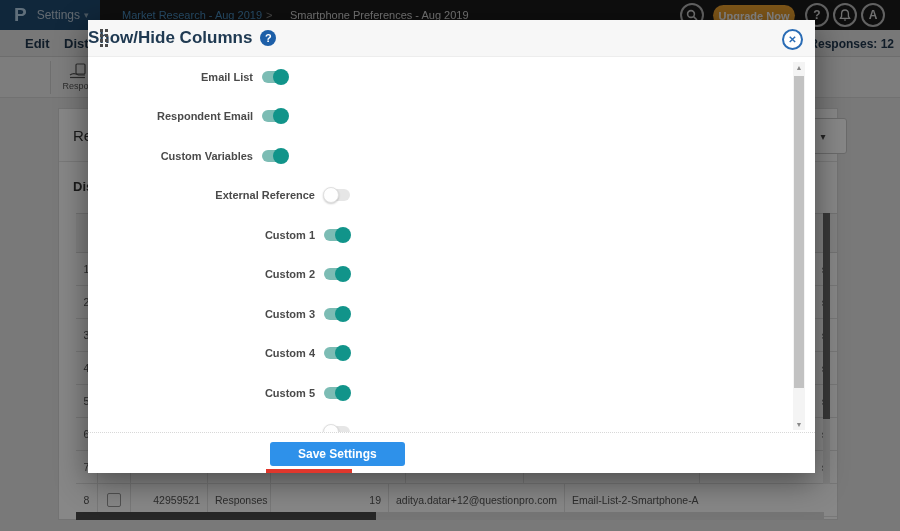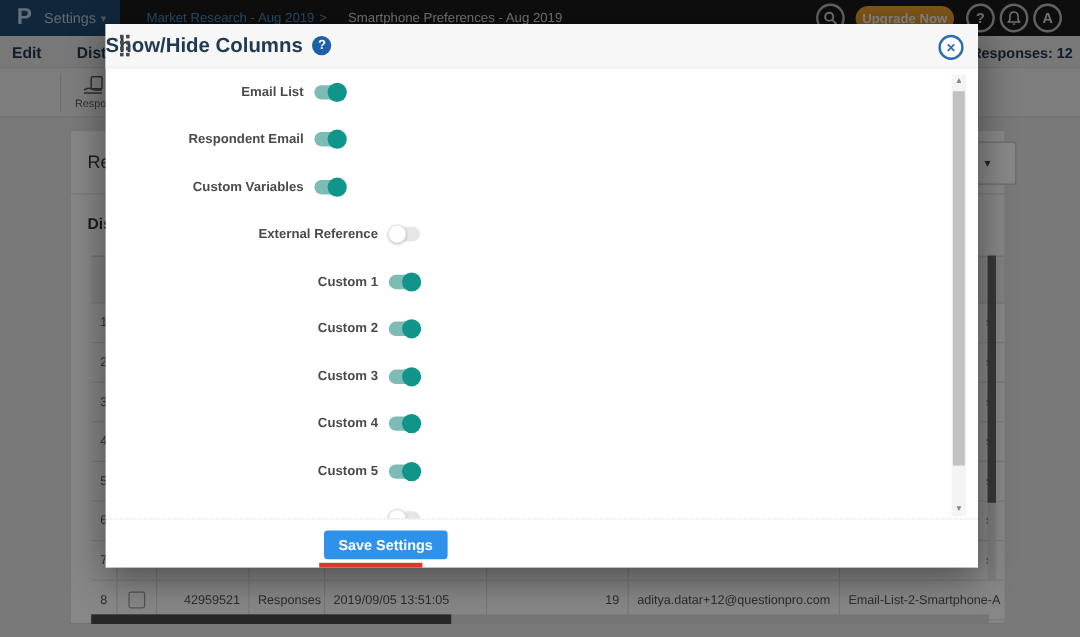--- a/index.html
+++ b/index.html
@@ -86,21 +86,21 @@
   .toggle .knob { position:absolute; top:-2px; right:-1px; width:16px; height:16px; border-radius:50%;
                   background:var(--toggle-on-knob); }
   .toggle.off { background:var(--toggle-off-track); }
   .toggle.off .knob { right:auto; left:-1px; background:#fefefe; border:1px solid #e0e0e0;
                       box-shadow:0 1px 2px rgba(0,0,0,0.2); }
   .modal-scrollbar { position:absolute; left:705px; top:5px; width:12px; height:368px; background:#f4f4f4; }
   .msb-arrow { position:absolute; left:0; width:12px; text-align:center; font-size:7px; color:#8a8a8a; }
   .msb-up { top:2px; } .msb-down { bottom:2px; }
   .msb-thumb { position:absolute; left:1px; top:14px; width:10px; height:312px; background:#c2c2c2; }
   .modal-footer { position:relative; height:41px; border-top:1px dotted #d8d8d8; }
-  .save-btn { position:absolute; left:182px; top:9px; height:24px; padding:0 12px; background:var(--save-blue);
+  .save-btn { position:absolute; left:182px; top:9px; height:24px; padding:0 28px; background:var(--save-blue);
               color:#fff; font-size:12px; font-weight:bold; border:none; border-radius:3px;
               font-family:"Liberation Sans", sans-serif; }
   .annotation-underline { position:absolute; left:178px; top:36px; width:86px; height:4px;
                           background:var(--annotation-red); }
 </style>
 </head>
 <body>
 
 <div class="stage">
 
@@ -129,21 +129,21 @@
         <path d="M6 1 C3.8 1 2.6 2.6 2.6 4.6 L2.6 7.4 L1.4 9.4 L10.6 9.4 L9.4 7.4 L9.4 4.6 C9.4 2.6 8.2 1 6 1 Z" fill="none" stroke="#d5d5d5" stroke-width="1.3"></path>
         <path d="M4.8 10.6 a1.2 1.2 0 0 0 2.4 0" fill="#d5d5d5"></path>
       </svg>
     </div>
     <div class="tb-circle" style="left:861px;">
       <span>A</span>
     </div>
   </div>
 
   <div class="tabbar">
-    <span class="tab" style="left:10px;">Edit</span>
+    <span class="tab" style="left:25px;">Edit</span>
     <span class="tab" style="left:64px;">Distrib</span>
     <span class="responses-count">Responses: 12</span>
   </div>
 
   <div class="toolbar">
     <div class="toolbar-divider"></div>
     <div class="toolbar-item">
       <svg width="20" height="20" viewBox="0 0 20 20">
         <rect x="8" y="3" width="9" height="10" rx="1" fill="none" stroke="#555" stroke-width="1.2"></rect>
         <path d="M2 14 C5 11.5 8 12.5 10.5 14 L17 14" fill="none" stroke="#555" stroke-width="1.2"></path>
@@ -243,21 +243,20 @@
             <div class="tcell c-email"></div>
             <div class="tcell c-list tail">s</div>
           </div>
           <div class="trow">
             <div class="tcell c-num">8</div>
             <div class="tcell c-check">
               <div class="row-checkbox"></div>
             </div>
             <div class="tcell c-id">42959521</div>
             <div class="tcell c-status">Responses</div>
-            <div class="tcell c-date">2019/09/05 13:51:05</div>
             <div class="tcell c-score">19</div>
             <div class="tcell c-email">aditya.datar+12@questionpro.com</div>
             <div class="tcell c-list">Email-List-2-Smartphone-A</div>
           </div>
         </div>
     </div>
 
     <div class="v-scroll-track">
       <div class="v-scroll-thumb"></div>
     </div>

